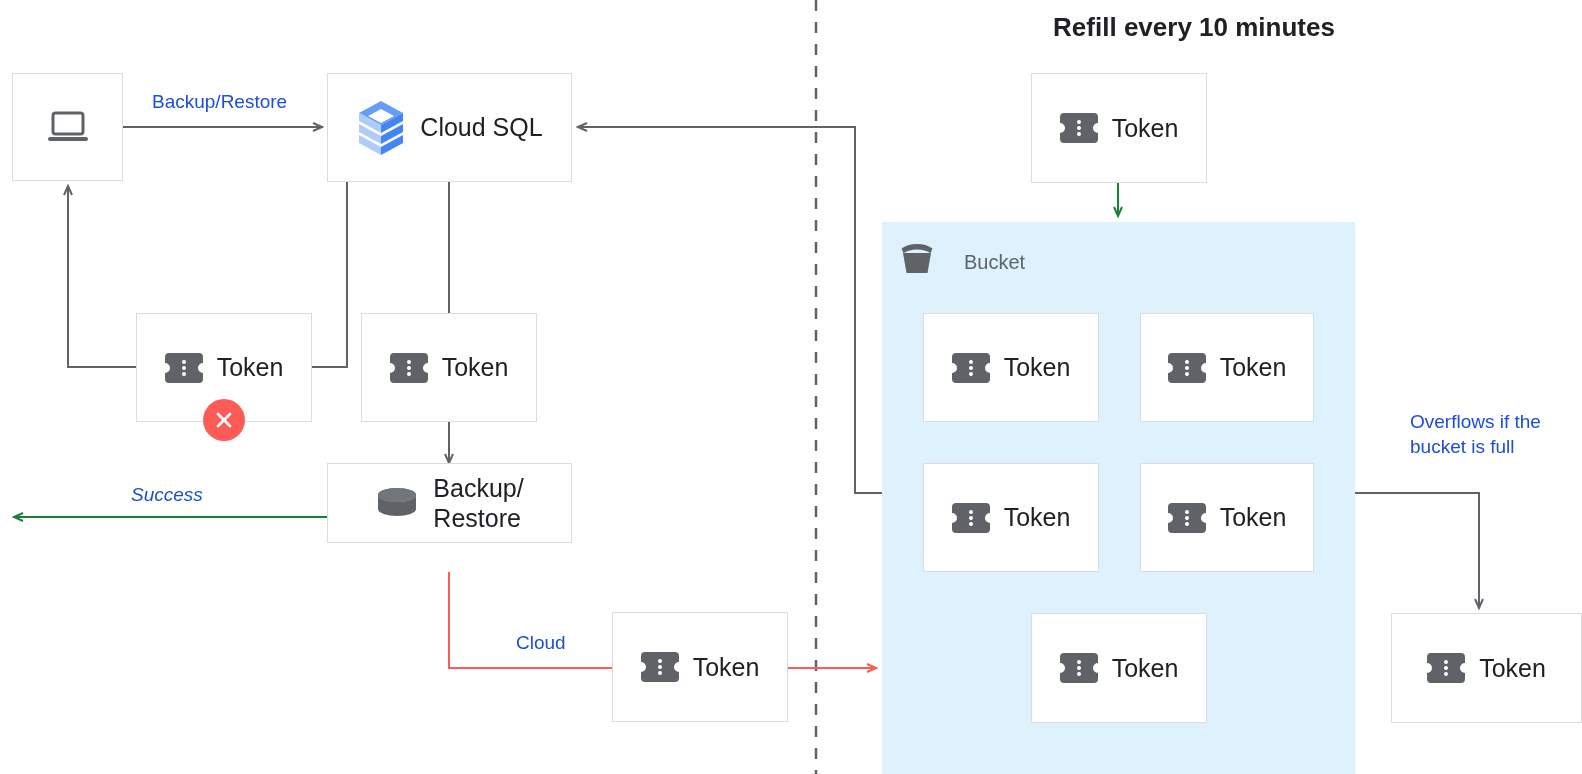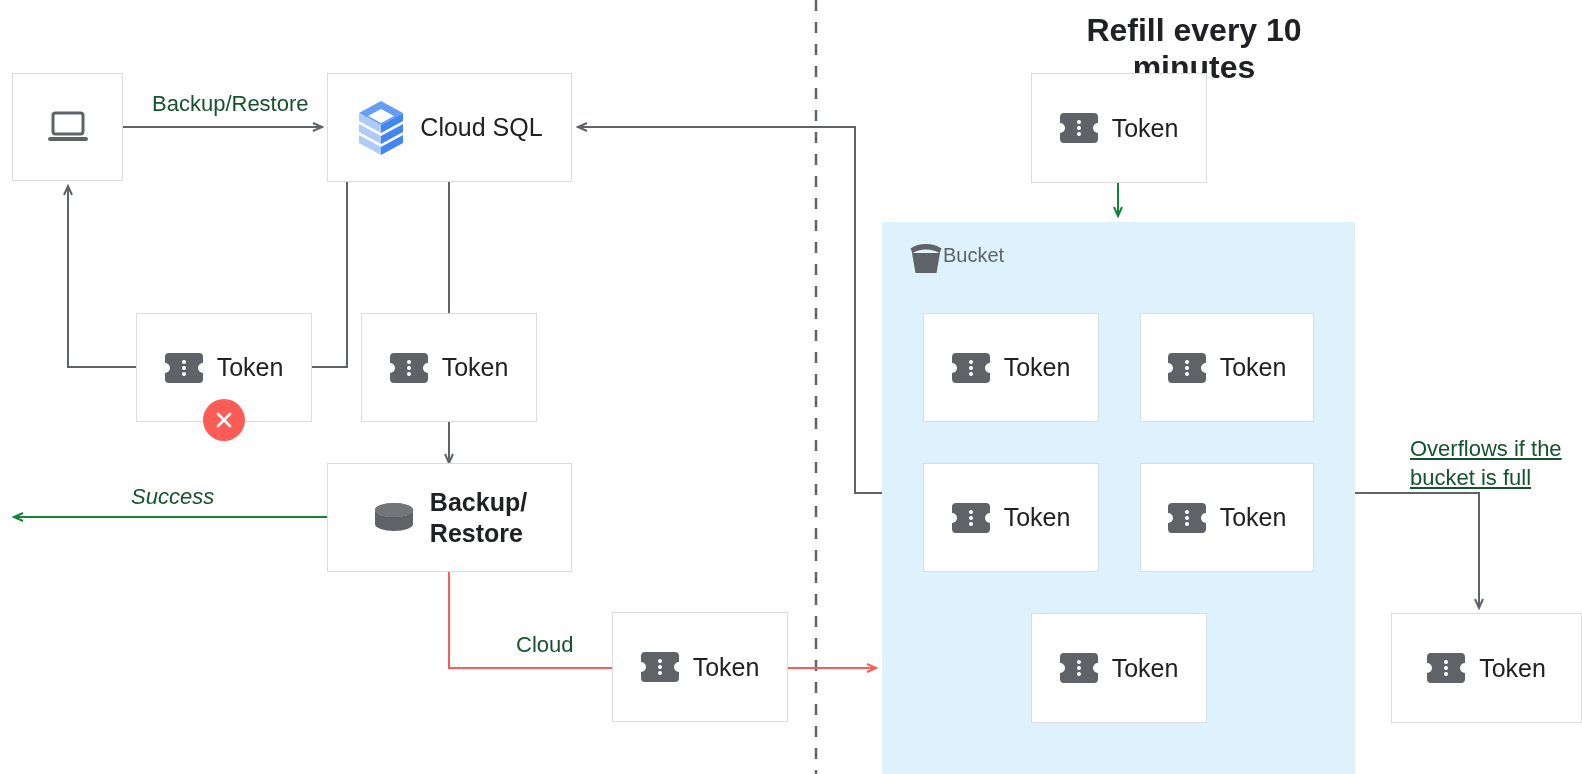--- a/index.html
+++ b/index.html
@@ -11,39 +11,39 @@
   .node{position:absolute;box-sizing:border-box;background:#ffffff;
         border:1.5px solid #dadce0;display:flex;align-items:center;
         justify-content:center;}
   .node-inner{display:flex;align-items:center;gap:14px;}
   .node-label{font-size:25px;color:#202124;line-height:1.15;}
   .node-label.two{line-height:1.22;}
 
   
   #bucket-panel{position:absolute;left:882px;top:222px;width:473px;height:552px;
       background:#ddf2fd;}
-  .bucket-head{position:absolute;left:27px;top:22px;display:flex;align-items:flex-start;gap:0;}
+  .bucket-head{position:absolute;left:18px;top:22px;display:flex;align-items:flex-end;gap:30px;}
   .bucket-head .txt{font-size:20px;color:#5f6368;}
 
   
   .tok{position:relative;width:38px;height:30px;flex:0 0 auto;}
   .tok svg{display:block;}
 
   
   .bkt{width:34px;height:30px;flex:0 0 auto;}
 
   
   .laptop{width:42px;height:34px;flex:0 0 auto;}
   .dbicon{width:44px;height:34px;flex:0 0 auto;}
   .sqlicon{width:50px;height:56px;flex:0 0 auto;}
 
   
-  .edge-label{position:absolute;font-size:22px;color:#14532d;white-space:pre-line;}
+  .edge-label{position:absolute;font-size:19px;color:#1d4ed8;white-space:pre-line;}
   #title{position:absolute;left:1052px;top:12px;width:284px;text-align:center;
-         font-size:32px;font-weight:bold;color:#202124;}
+         font-size:26px;font-weight:bold;color:#202124;}
 
   
   #wires{position:absolute;left:0;top:0;width:1582px;height:774px;pointer-events:none;}
 
   
   #err-badge{position:absolute;left:203px;top:399px;width:42px;height:42px;
       border-radius:50%;background:#fc5c55;display:flex;align-items:center;
       justify-content:center;}
   #err-badge svg{display:block;}
 </style>
@@ -160,21 +160,21 @@
                    A4 4 0 0 1 4 0 Z" fill="#5f6368"></path>
           <circle cx="19" cy="9" r="2" fill="#ffffff"></circle>
           <circle cx="19" cy="15" r="2" fill="#ffffff"></circle>
           <circle cx="19" cy="21" r="2" fill="#ffffff"></circle>
         </svg>
       </span>
       <span class="node-label">Token</span>
     </div>
   </div>
 
-  <div class="node" style="left:327px;top:463px;width:245px;height:109px;font-weight:bold;">
+  <div class="node" style="left:327px;top:463px;width:245px;height:80px;">
     <div class="node-inner">
       <span class="dbicon">
         <svg viewBox="0 0 44 34" width="44" height="34">
           <ellipse cx="22" cy="9" rx="19" ry="7" fill="#5f6368"></ellipse>
           <path d="M3 9 V23 A19 7 0 0 0 41 23 V9 A19 7 0 0 1 3 9 Z" fill="#5f6368"></path>
           <ellipse cx="22" cy="9" rx="19" ry="7" fill="#737679"></ellipse>
         </svg>
       </span>
       <span class="node-label two" style="white-space:pre-line;">Backup/
 Restore</span>
@@ -298,16 +298,16 @@
       <span class="node-label">Token</span>
     </div>
   </div>
 
   <div class="edge-label" style="left:152px;top:91px;">Backup/Restore</div>
 
   <div class="edge-label" style="left:131px;top:484px;font-style:italic;">Success</div>
 
   <div class="edge-label" style="left:516px;top:632px;">Cloud</div>
 
-  <div class="edge-label" style="left:1410px;top:434px;line-height:1.32;text-decoration:underline;">Overflows if the
+  <div class="edge-label" style="left:1410px;top:409px;line-height:1.32;">Overflows if the
 bucket is full</div>
 
 </div>
 
 </body></html>

